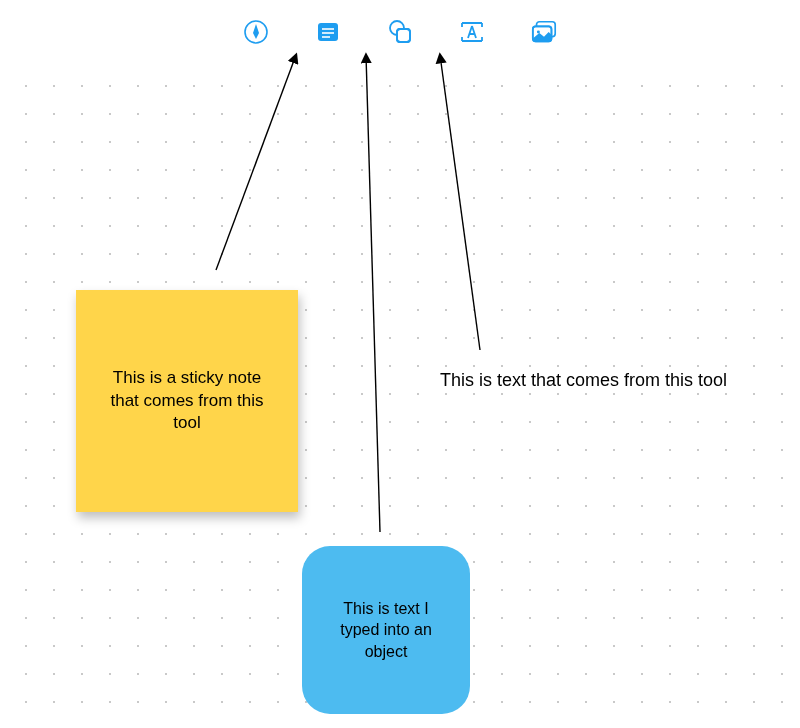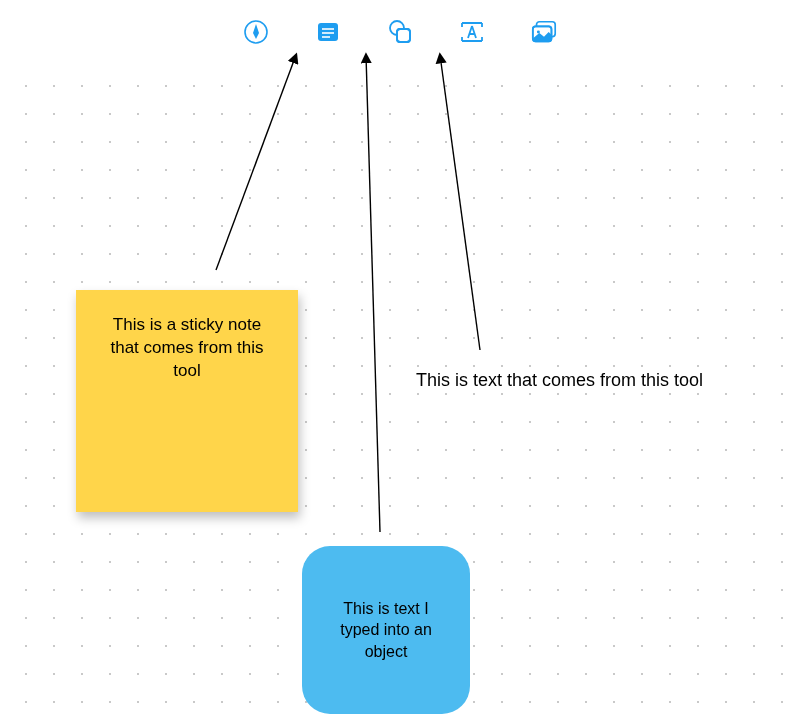--- a/index.html
+++ b/index.html
@@ -47,21 +47,21 @@
     
     .sticky-note {
       position: absolute;
       left: 76px;
       top: 290px;
       width: 222px;
       height: 222px;
       background: #ffd54a;
       box-shadow: 2px 6px 10px rgba(0,0,0,0.25);
       display: flex;
-      align-items: flex-start;
+      align-items: center;
       justify-content: center;
       padding: 24px;
       text-align: center;
       font-size: 17px;
       font-weight: 500;
       color: #000;
       line-height: 1.35;
     }
 
     
@@ -80,21 +80,21 @@
       text-align: center;
       font-size: 16px;
       font-weight: 500;
       color: #000;
       line-height: 1.35;
     }
 
     
     .floating-text {
       position: absolute;
-      left: 416px;
+      left: 440px;
       top: 370px;
       font-size: 18px;
       color: #000;
     }
 
     
     .arrows {
       position: absolute;
       inset: 0;
       pointer-events: none;

